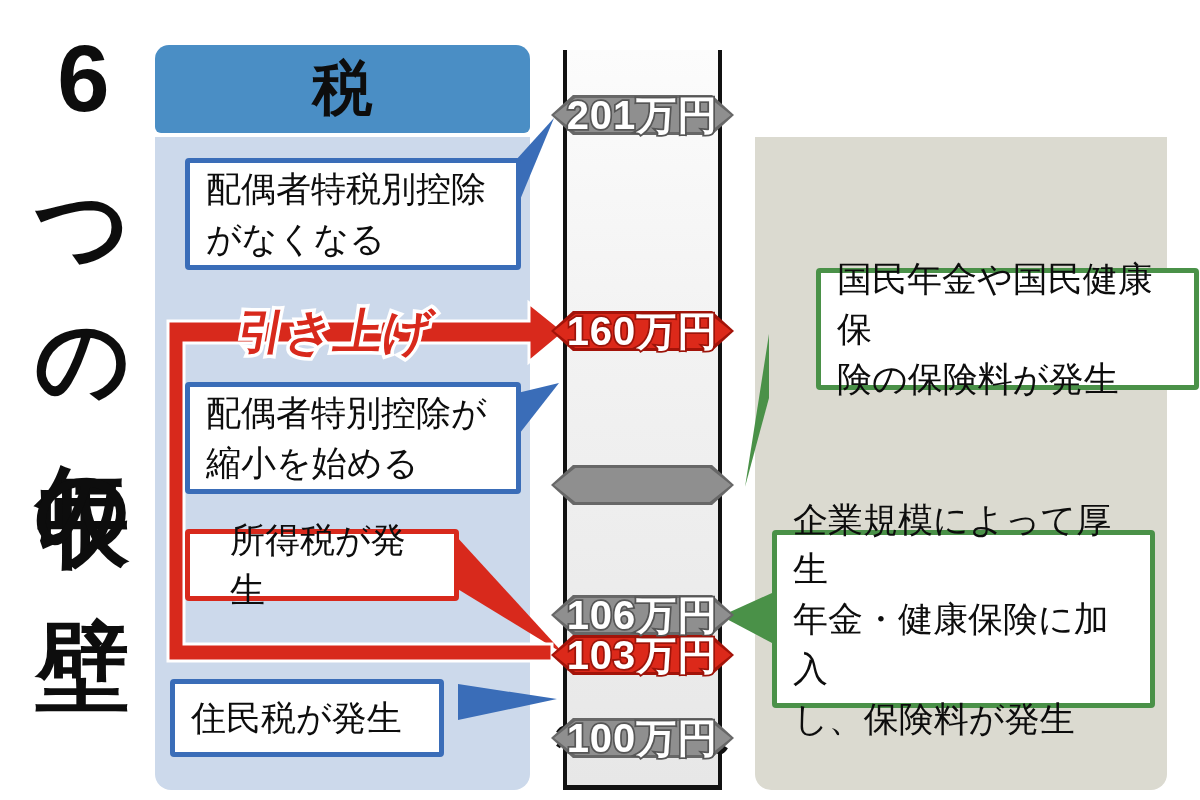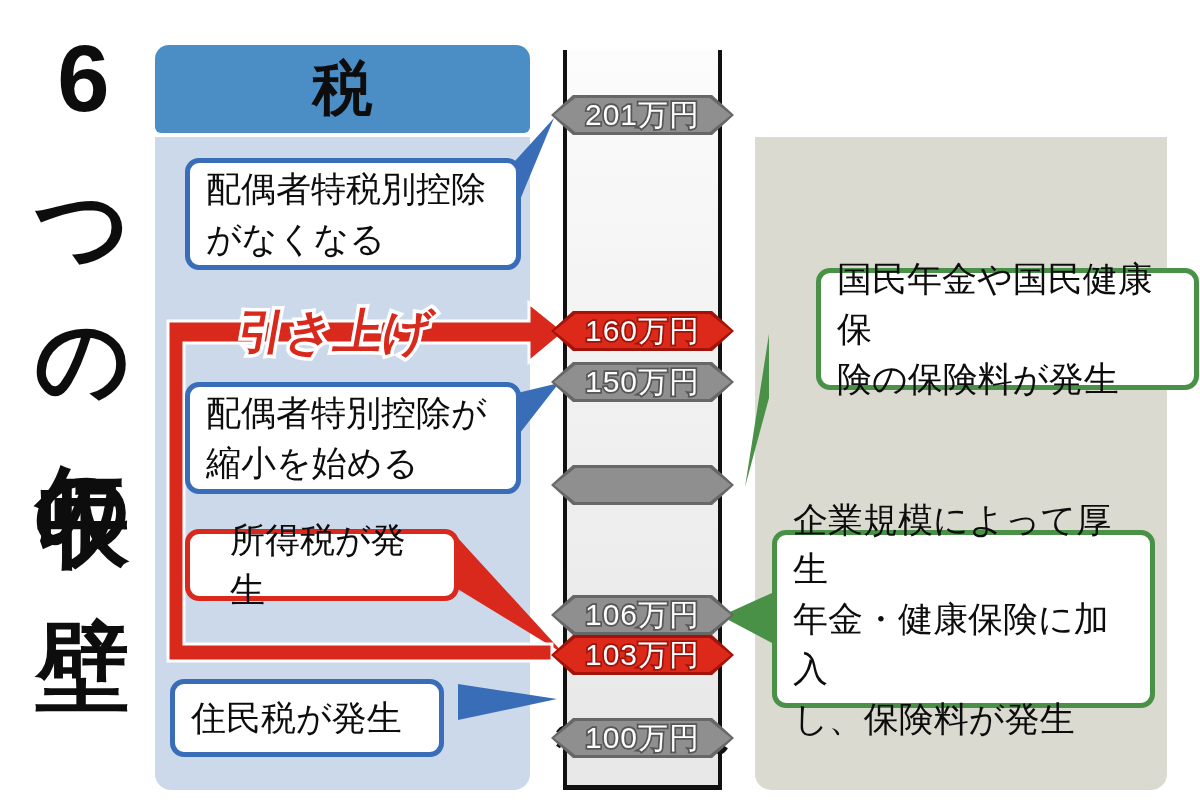--- a/index.html
+++ b/index.html
@@ -29,26 +29,26 @@
   .overlay{position:absolute;left:0;top:0;width:1200px;height:800px;pointer-events:none;}
 
   
   .wall-badge{position:absolute;left:551px;width:183px;height:40px;display:flex;align-items:center;justify-content:center;}
   .badge-shape{position:absolute;inset:0;clip-path:polygon(0 50%,12% 0,88% 0,100% 50%,88% 100%,12% 100%);}
   .badge-shape::after{content:"";position:absolute;inset:3px;clip-path:polygon(0 50%,12% 0,88% 0,100% 50%,88% 100%,12% 100%);}
   .wall-badge.gray .badge-shape{background:#676767;}
   .wall-badge.gray .badge-shape::after{background:#8f8f8f;}
   .wall-badge.red .badge-shape{background:#a31309;}
   .wall-badge.red .badge-shape::after{background:#dc291a;}
-  .badge-label{position:relative;z-index:1;font-size:30px;font-weight:normal;color:#fff;
+  .badge-label{position:relative;z-index:1;font-size:40px;font-weight:bold;color:#fff;
     -webkit-text-stroke:3.5px #565656;paint-order:stroke;letter-spacing:1px;}
   .wall-badge.red .badge-label{-webkit-text-stroke:3.5px #9c140a;}
 
   
-  .note{position:absolute;box-sizing:border-box;background:#fff;border-radius:14px;
+  .note{position:absolute;box-sizing:border-box;background:#fff;border-radius:4px;
     display:flex;align-items:center;padding:4px 16px;font-size:35px;line-height:1.42;
     white-space:pre-line;color:#0d0d0d;}
   .note-blue{border:5px solid #3a6db8;}
   .note-red{border:5px solid #d8291c;}
   .note-green{border:5px solid #4a9148;}
   .note-1{left:185px;top:158px;width:336px;height:112px;}
   .note-2{left:185px;top:382px;width:336px;height:112px;}
   .note-3{left:185px;top:529px;width:274px;height:72px;padding-left:40px;}
   .note-4{left:170px;top:679px;width:274px;height:78px;}
   .gnote-1{left:816px;top:268px;width:383px;height:122px;}
@@ -92,24 +92,20 @@
   </svg>
 
   <div class="wall-badge gray" style="top:95px">
     <div class="badge-shape"></div>
     <span class="badge-label">201万円</span>
   </div>
   <div class="wall-badge red" style="top:311px">
     <div class="badge-shape"></div>
     <span class="badge-label">160万円</span>
   </div>
-  <div class="wall-badge gray" style="top:362px">
-    <div class="badge-shape"></div>
-    <span class="badge-label">150万円</span>
-  </div>
   <div class="wall-badge gray" style="top:465px">
     <div class="badge-shape"></div>
   </div>
   <div class="wall-badge gray" style="top:595px">
     <div class="badge-shape"></div>
     <span class="badge-label">106万円</span>
   </div>
   <div class="wall-badge red" style="top:635px">
     <div class="badge-shape"></div>
     <span class="badge-label">103万円</span>

